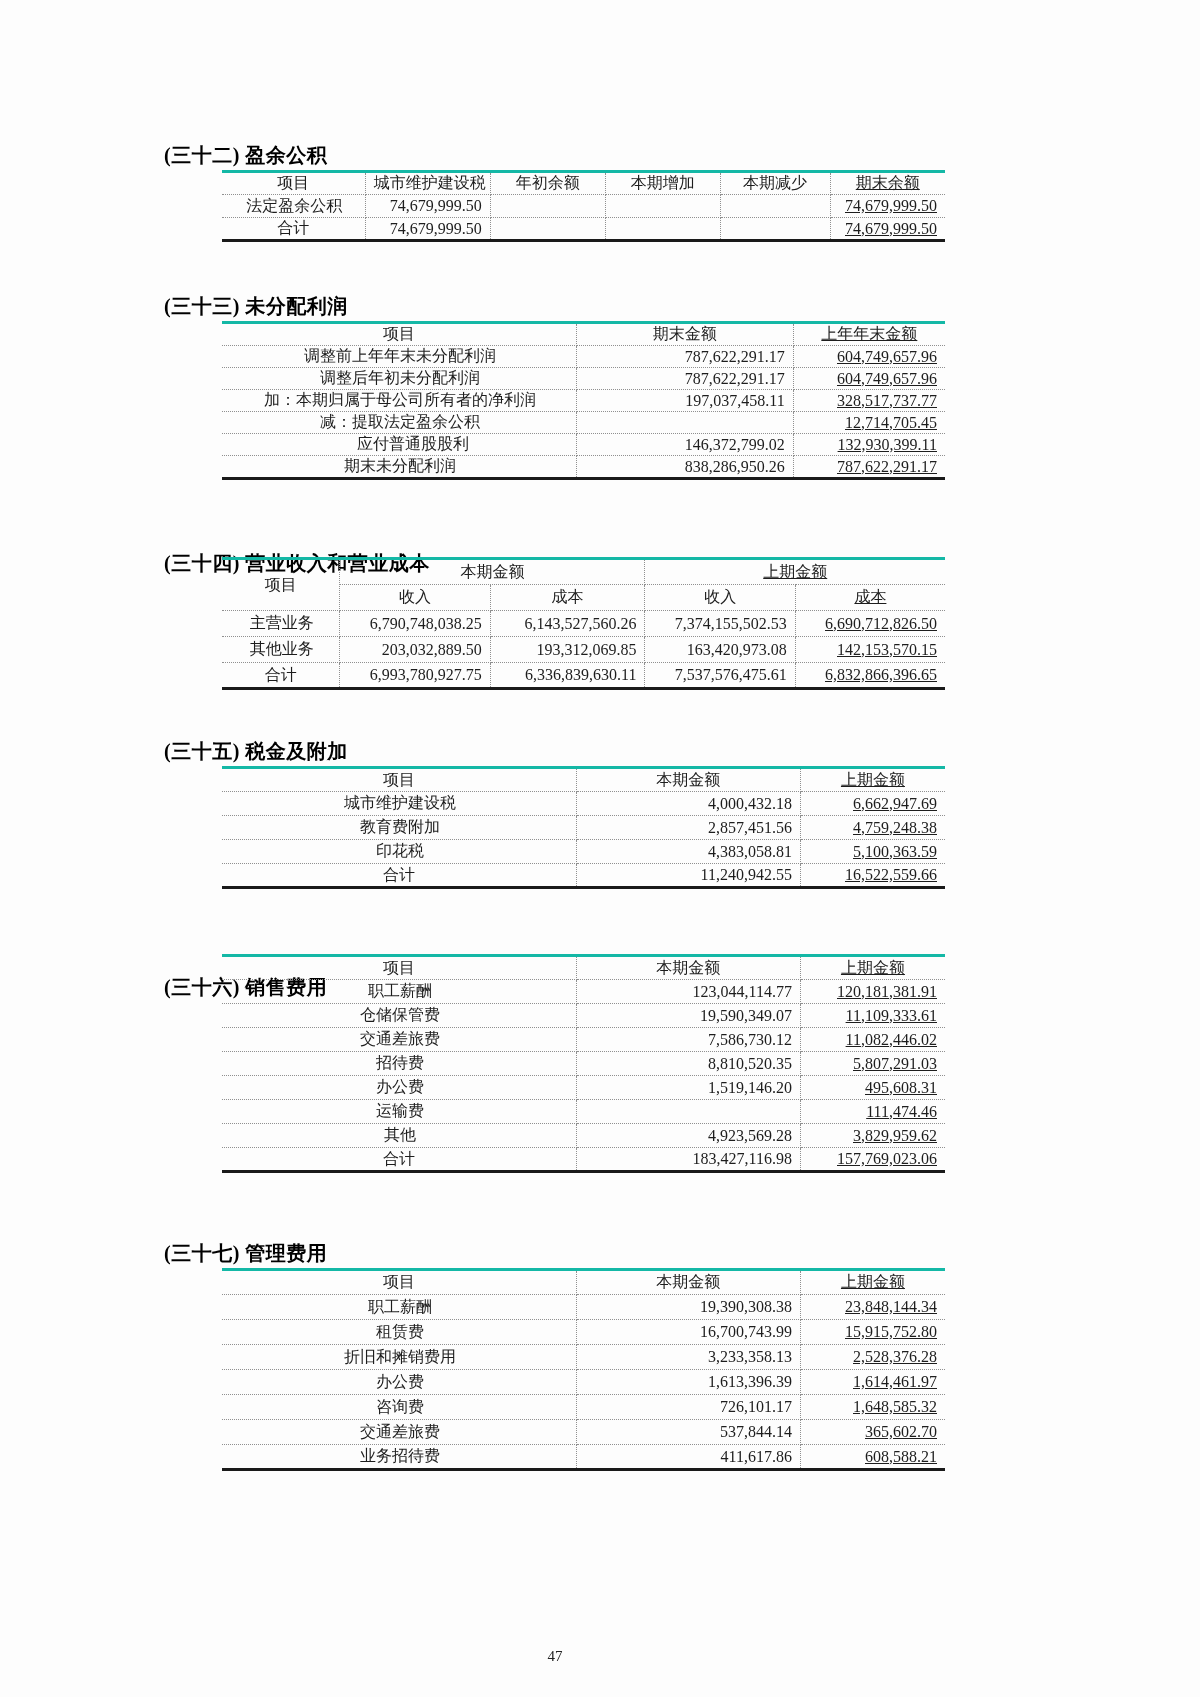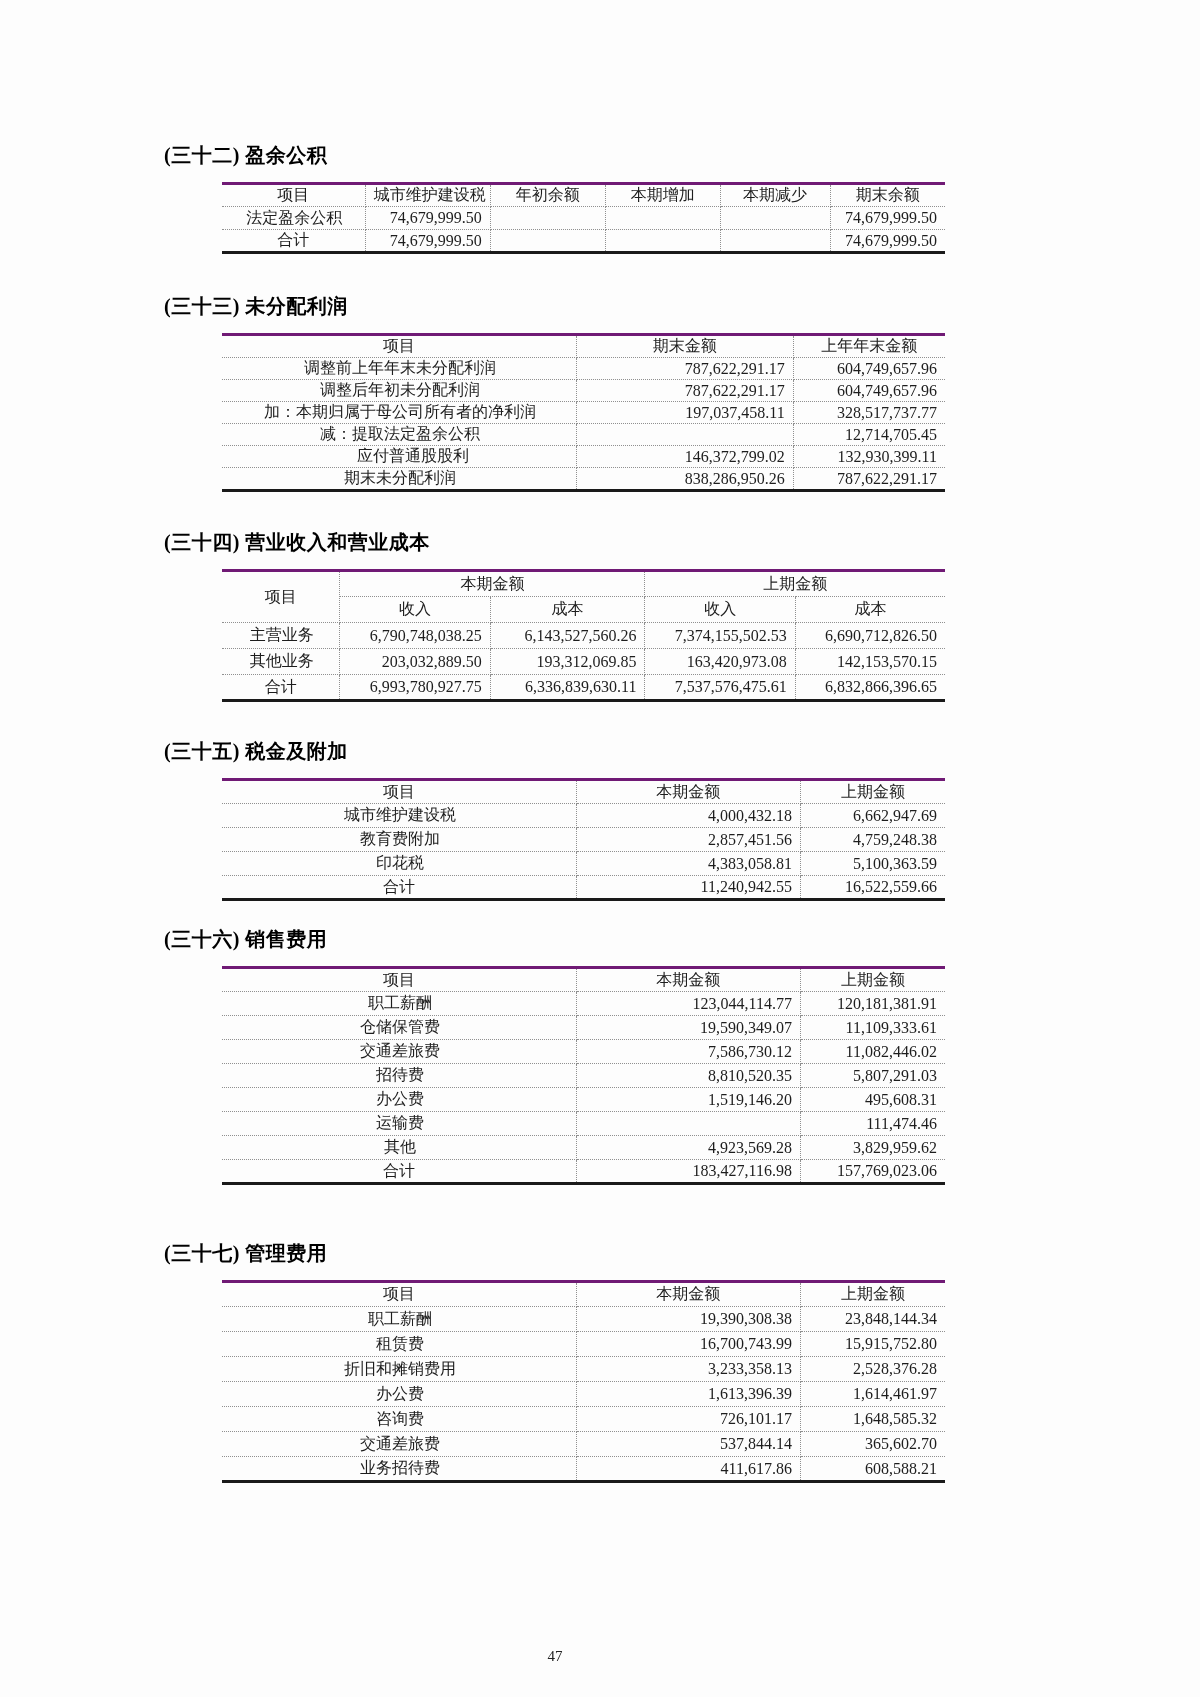--- a/index.html
+++ b/index.html
@@ -22,37 +22,36 @@
     color: #000000;
     white-space: nowrap;
     letter-spacing: 0.5px;
   }
   table.t {
     position: absolute;
     left: 222px;
     width: 723px;
     table-layout: fixed;
     border-collapse: collapse;
-    border-top: 3px solid #701a75;
+    border-top: 3px solid #14b8a6;
     border-bottom: 3px solid #1a1a1a;
     font-size: 16px;
     color: #1d1d1d;
-    margin-top: 12px;
   }
   .t th, .t td {
     border: 1px dotted #909090;
     padding: 0 8px;
     font-weight: normal;
     white-space: nowrap;
     overflow: hidden;
     vertical-align: middle;
   }
   .t th { text-align: center; }
   .t th:first-child, .t td:first-child { border-left: none; }
-  .t th:last-child,  .t td:last-child  { border-right: none; }
+  .t th:last-child,  .t td:last-child  { border-right: none; text-decoration: underline; }
   .t thead tr:first-child th { border-top: none; }
   .t tbody tr:last-child td  { border-bottom: none; }
   .t td.num { text-align: right; }
   .t td.lbl-left { text-align: center; padding-left: 10px; }
   .t td.lbl-center { text-align: center; }
   .t td.indent { padding-left: 36px; }
   .t1 th, .t1 td { height: 23px; }
   .t2 th, .t2 td { height: 22px; }
   .t3 th, .t3 td { height: 26px; }
   .t4 th, .t4 td { height: 24px; }
@@ -154,21 +153,21 @@
           <td class="num">132,930,399.11</td>
         </tr>
         <tr>
           <td class="lbl-left">期末未分配利润</td>
           <td class="num">838,286,950.26</td>
           <td class="num">787,622,291.17</td>
         </tr>
       </tbody>
     </table>
 
-  <h2 class="title" style="top:529px">(三十四) 营业收入和营业成本</h2>
+  <h2 class="title" style="top:550px">(三十四) 营业收入和营业成本</h2>
   <table class="t t3" style="top:557px">
       <colgroup>
         <col style="width: 16.3%;">
         <col style="width: 20.8%;">
         <col style="width: 21.4%;">
         <col style="width: 20.8%;">
         <col style="width: 20.7%;">
       </colgroup>
       <thead>
         <tr>
@@ -239,21 +238,21 @@
           <td class="num">5,100,363.59</td>
         </tr>
         <tr>
           <td class="lbl-center">合计</td>
           <td class="num">11,240,942.55</td>
           <td class="num">16,522,559.66</td>
         </tr>
       </tbody>
     </table>
 
-  <h2 class="title" style="top:926px">(三十六) 销售费用</h2>
+  <h2 class="title" style="top:974px">(三十六) 销售费用</h2>
   <table class="t t5" style="top:954px">
       <colgroup>
         <col style="width: 49%;">
         <col style="width: 31%;">
         <col style="width: 20%;">
       </colgroup>
       <thead>
         <tr>
           <th>项目</th>
           <th>本期金额</th>

